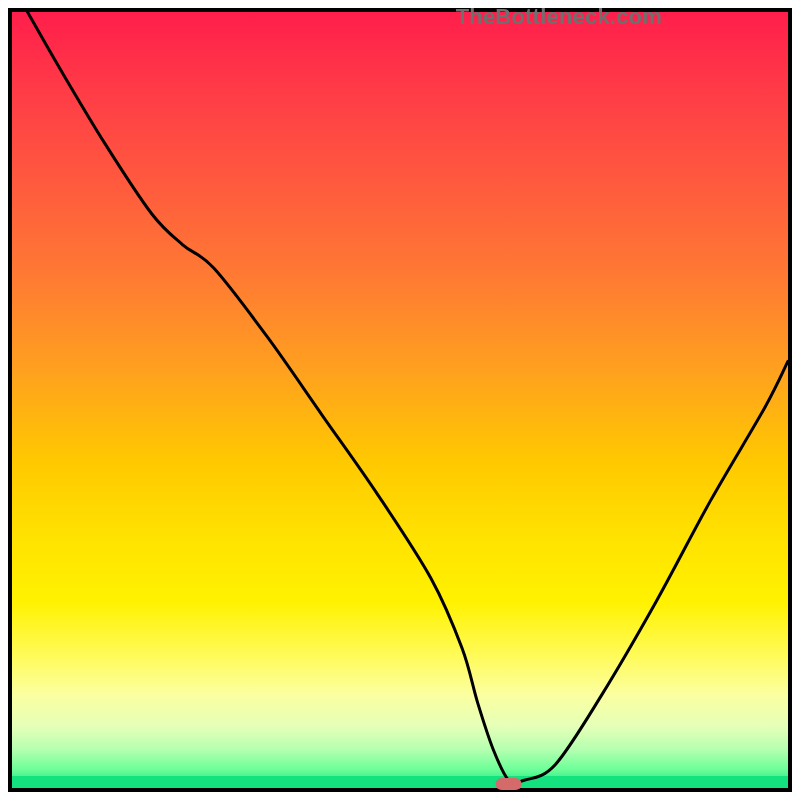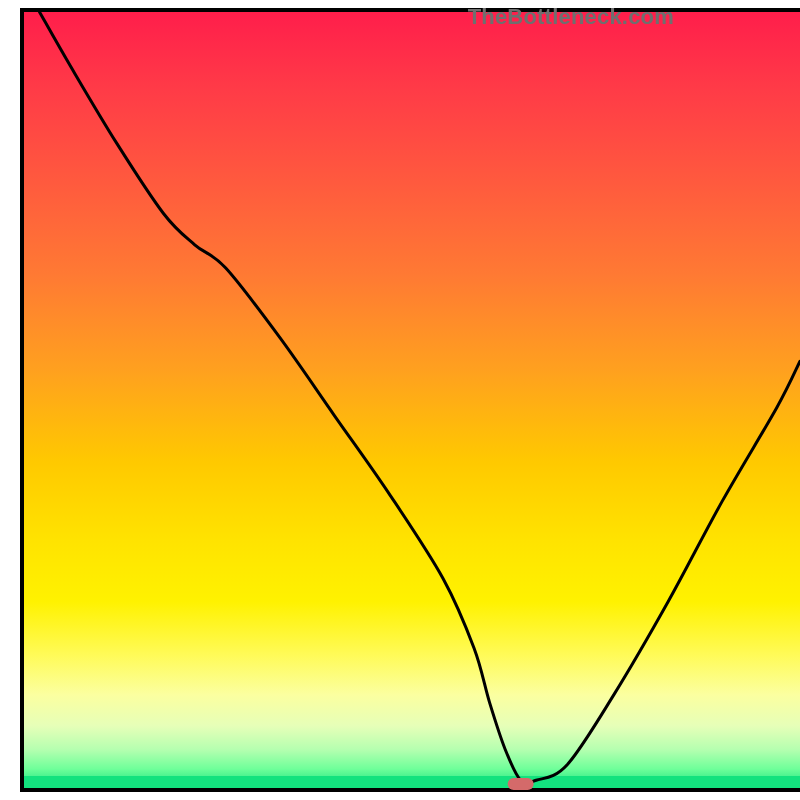--- a/index.html
+++ b/index.html
@@ -8,21 +8,20 @@
     width: 800px;
     height: 800px;
     overflow: hidden;
     background: #fff;
     font-family: Arial, Helvetica, sans-serif;
   }
   #chart-wrap {
     position: relative;
     width: 672px;
     height: 800px;
-    padding-left: 12px;
   }
   #watermark {
     position: absolute;
     top: 4px;
     right: 10px;
     font-size: 22px;
     font-weight: 600;
     color: #6f6f6f;
     letter-spacing: 0.2px;
     z-index: 10;

